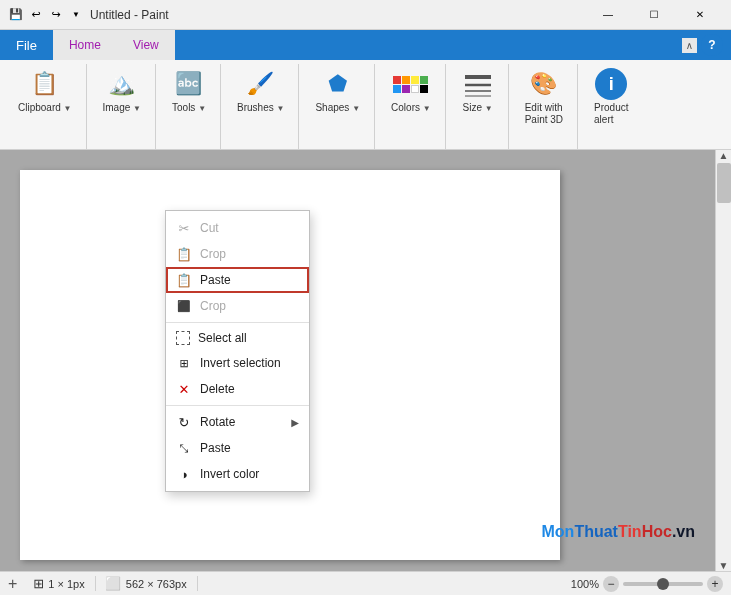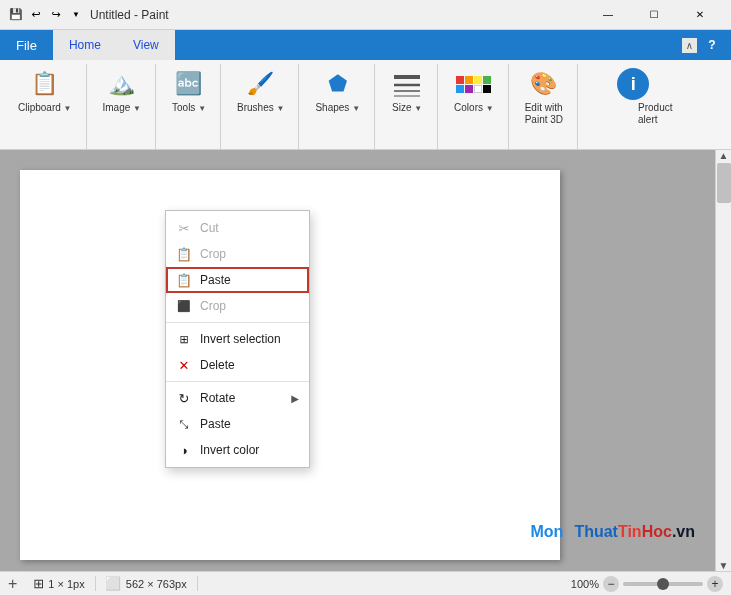--- a/index.html
+++ b/index.html
@@ -36,21 +36,21 @@
     .menu-file {
       background: #1e7bcc;
       color: white;
       padding: 0 16px;
       display: flex; align-items: center;
       font-size: 13px;
       cursor: pointer;
     }
     .menu-tab {
       background: transparent;
-      color: #1d4ed8;
+      color: #a21caf;
       padding: 0 16px;
       display: flex; align-items: center;
       font-size: 12px;
       cursor: pointer;
       background: #e8e8e8;
     }
     .menu-bar-right {
       margin-left: auto;
       display: flex; align-items: center;
       padding-right: 8px;
@@ -282,21 +282,21 @@
 
     
     .watermark {
       position: absolute;
       bottom: 30px;
       right: 20px;
       font-size: 16px;
       font-weight: bold;
     }
     .wm-thu { color: #1e88e5; }
-    .wm-thuat { color: #1565c0; padding-left: 11px; }
+    .wm-thuat { color: #1565c0; }
     .wm-tin { color: #e53935; }
     .wm-hoc { color: #c62828; }
     .wm-dot { color: #0f172a; }
 
     
     .colors-icon {
       display: grid;
       grid-template-columns: repeat(4, 8px);
       grid-template-rows: repeat(2, 8px);
       gap: 1px;
@@ -370,36 +370,20 @@
         <div class="btn-label">Brushes <span class="btn-arrow">▼</span></div>
       </div>
     </div>
   </div>
 
   <div class="ribbon-group">
     <div class="ribbon-group-items">
       <div class="ribbon-btn">
         <div class="btn-icon" style="font-size:22px; color:#1e7bcc;">⬟</div>
         <div class="btn-label">Shapes <span class="btn-arrow">▼</span></div>
-      </div>
-    </div>
-  </div>
-
-  <div class="ribbon-group">
-    <div class="ribbon-group-items">
-      <div class="ribbon-btn">
-        <div class="btn-icon icon-size">
-          <svg width="30" height="30" viewBox="0 0 30 30">
-            <line x1="2" y1="8" x2="28" y2="8" stroke="#555" stroke-width="4"></line>
-            <line x1="2" y1="16" x2="28" y2="16" stroke="#555" stroke-width="2.5"></line>
-            <line x1="2" y1="22" x2="28" y2="22" stroke="#555" stroke-width="1.5"></line>
-            <line x1="2" y1="27" x2="28" y2="27" stroke="#555" stroke-width="1"></line>
-          </svg>
-        </div>
-        <div class="btn-label">Size <span class="btn-arrow">▼</span></div>
       </div>
     </div>
   </div>
 
   <div class="ribbon-group">
     <div class="ribbon-group-items">
       <div class="ribbon-btn">
         <div class="btn-icon">
           <div class="colors-icon">
             <div class="color-swatch" style="background:#e53935;"></div>
@@ -413,32 +397,48 @@
           </div>
         </div>
         <div class="btn-label">Colors <span class="btn-arrow">▼</span></div>
       </div>
     </div>
   </div>
 
   <div class="ribbon-group">
     <div class="ribbon-group-items">
       <div class="ribbon-btn">
+        <div class="btn-icon icon-size">
+          <svg width="30" height="30" viewBox="0 0 30 30">
+            <line x1="2" y1="8" x2="28" y2="8" stroke="#555" stroke-width="4"></line>
+            <line x1="2" y1="16" x2="28" y2="16" stroke="#555" stroke-width="2.5"></line>
+            <line x1="2" y1="22" x2="28" y2="22" stroke="#555" stroke-width="1.5"></line>
+            <line x1="2" y1="27" x2="28" y2="27" stroke="#555" stroke-width="1"></line>
+          </svg>
+        </div>
+        <div class="btn-label">Size <span class="btn-arrow">▼</span></div>
+      </div>
+    </div>
+  </div>
+
+  <div class="ribbon-group">
+    <div class="ribbon-group-items">
+      <div class="ribbon-btn">
         <div class="btn-icon icon-edit3d">🎨</div>
         <div class="btn-label" style="white-space:pre-line;">Edit with
 Paint 3D</div>
       </div>
     </div>
   </div>
 
   <div class="ribbon-group" style="border-right:none;">
     <div class="ribbon-group-items">
       <div class="ribbon-btn">
         <div class="btn-icon icon-alert" style="width:32px;height:32px;background:#1e7bcc;border-radius:50%;color:white;font-size:18px;display:flex;align-items:center;justify-content:center;font-weight:bold;">i</div>
-        <div class="btn-label" style="white-space:pre-line;margin-left:44px;">Product
+        <div class="btn-label" style="white-space:pre-line;">Product
 alert</div>
       </div>
     </div>
   </div>
 </div>
 
 <div class="canvas-area">
   <div class="canvas-wrapper">
     <div class="canvas-white"></div>
 
@@ -458,20 +458,24 @@
         <div class="ctx-icon">📋</div>
         <span>Paste</span>
       </div>
 
       <div class="ctx-item disabled">
         <div class="ctx-icon" style="font-size:11px;">⬛</div>
         <span>Crop</span>
       </div>
       <div class="ctx-separator"></div>
 
+      <div class="ctx-item">
+        <div class="ctx-icon" style="border:1px dashed #555;width:14px;height:14px;"></div>
+        <span>Select all</span>
+      </div>
 
       <div class="ctx-item">
         <div class="ctx-icon" style="font-size:11px;">⊞</div>
         <span>Invert selection</span>
       </div>
 
       <div class="ctx-item">
         <div class="ctx-icon" style="color:#c00;font-size:13px;">✕</div>
         <span>Delete</span>
       </div>

